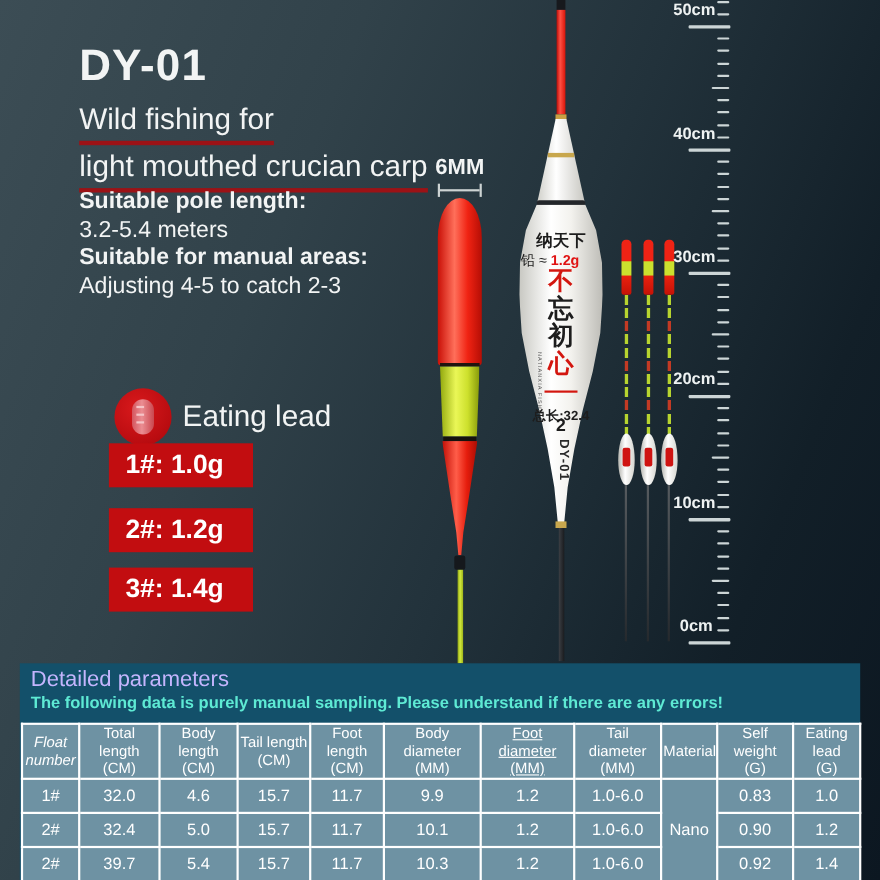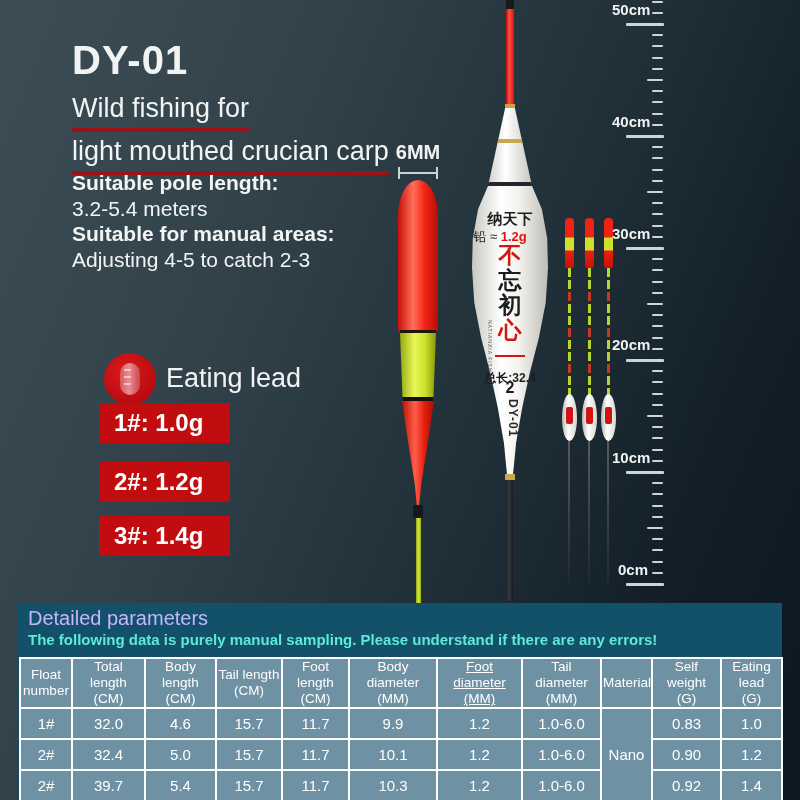--- a/index.html
+++ b/index.html
@@ -265,21 +265,21 @@
     <div class="rlabel" style="top: 449px;">10cm</div>
     <div class="rlabel" style="top: 561px;">0cm</div>
   </div>
 
 <div class="abs panel">
   <div class="panel-title">Detailed parameters</div>
   <div class="panel-note">The following data is purely manual sampling. Please understand if there are any errors!</div>
   <table class="ptable">
     <thead>
         <tr id="thead-row">
-          <th style="width: 52px;">
+          <th style="width: 52px; font-style: italic;">
             <div>Float number</div>
           </th>
           <th style="width: 73px;">
             <div>Total length</div>
             <div>(CM)</div>
           </th>
           <th style="width: 71px;">
             <div>Body length</div>
             <div>(CM)</div>
           </th>

